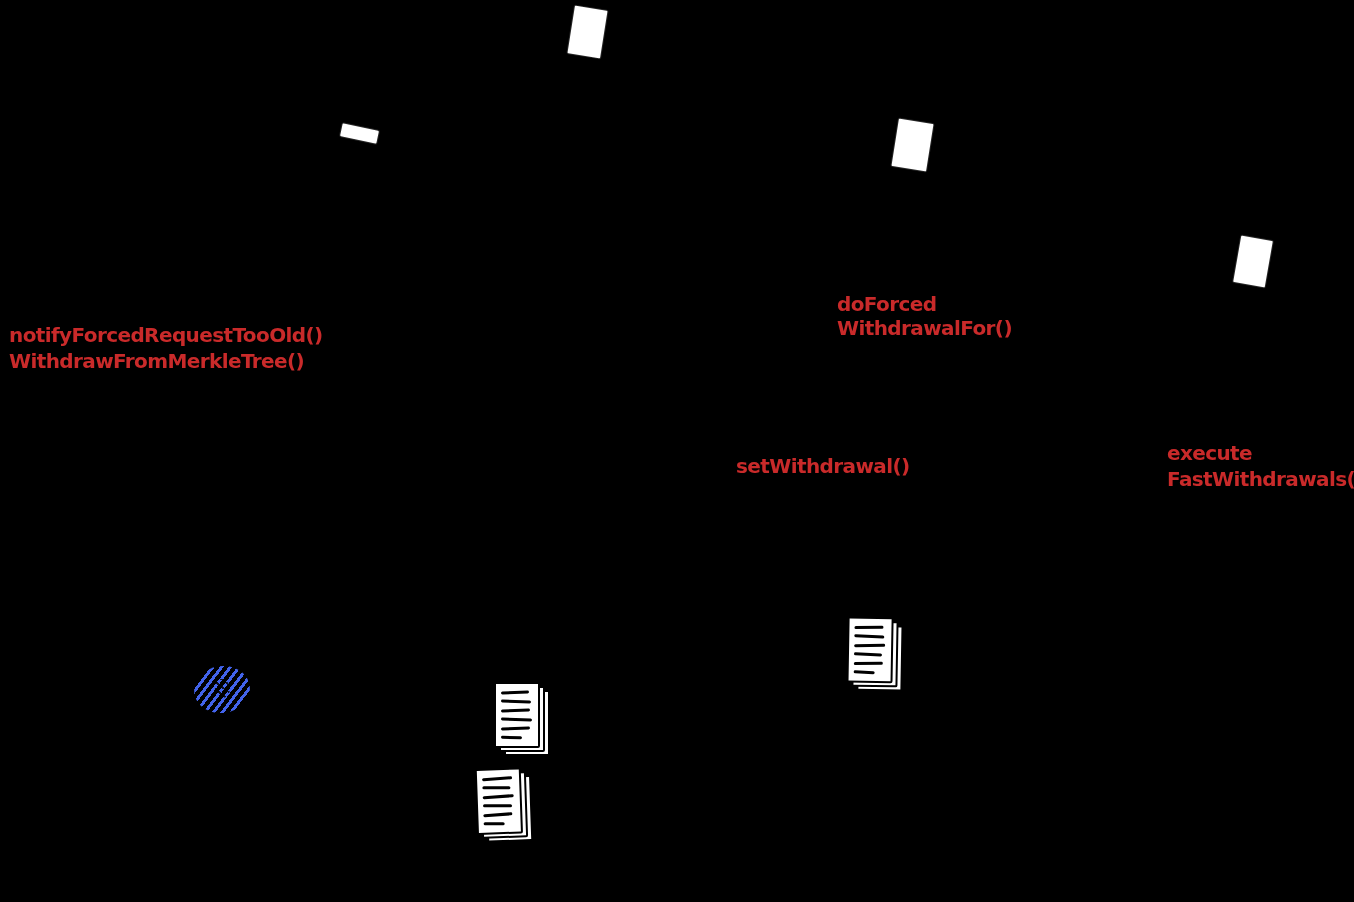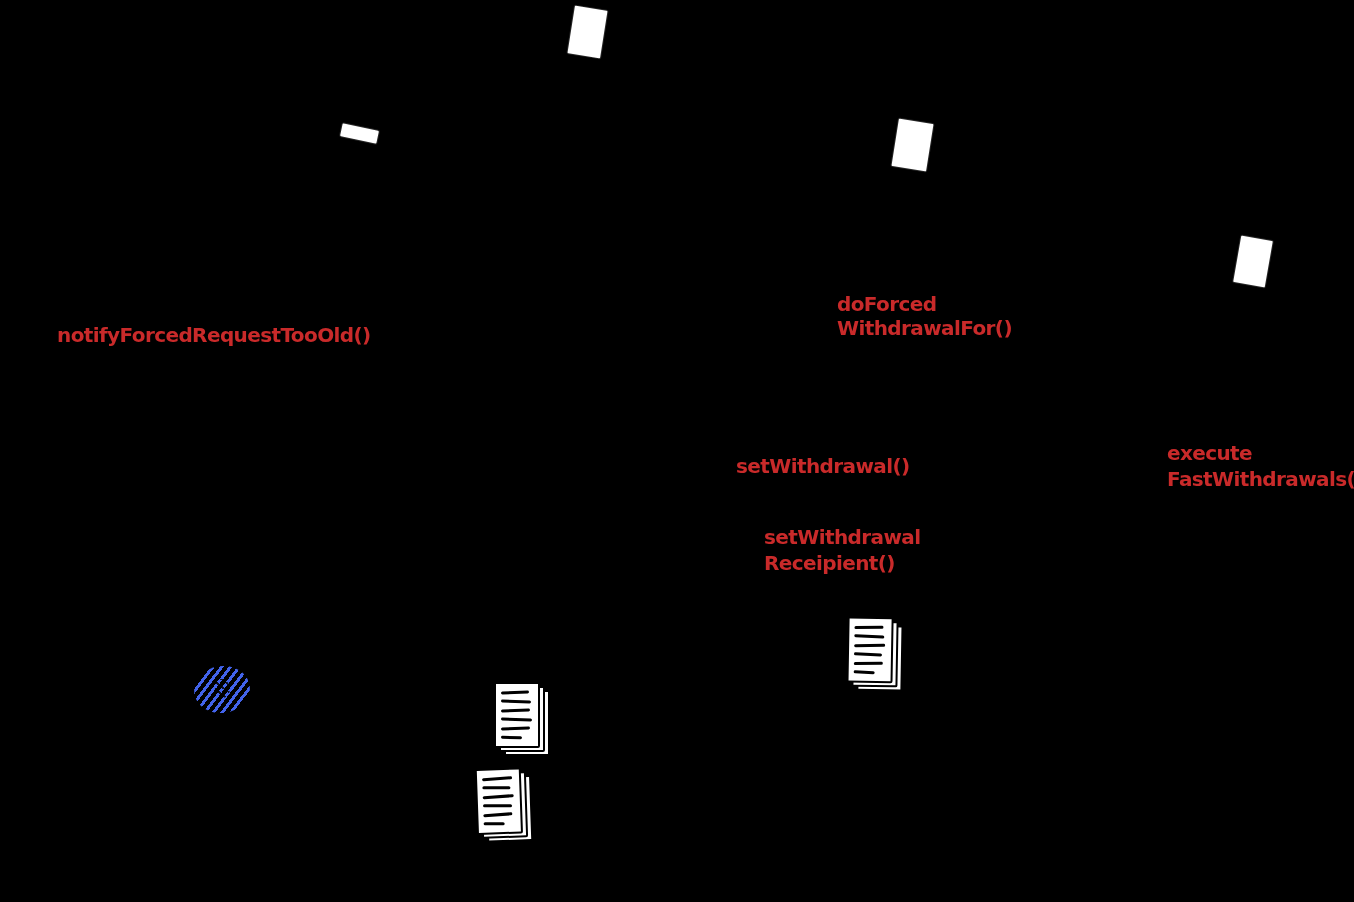--- a/index.html
+++ b/index.html
@@ -79,37 +79,34 @@
 </head>
 <body>
 
 <div class="canvas">
 
   <div class="paper p-top"></div>
   <div class="paper p-strip"></div>
   <div class="paper p-mid"></div>
   <div class="paper p-far"></div>
 
-  <div class="label" style="left:9px;top:322px;margin-left:48px;">
+  <div class="label" style="left:9px;top:322px;">
     <span>notifyForcedRequestTooOld()</span>
+    <span>WithdrawFromMerkleTree()</span>
   </div>
 
   <div class="label" style="left:837px;top:292px;line-height:24px;">
     <span>doForced</span>
     <span>WithdrawalFor()</span>
   </div>
 
   <div class="label" style="left:736px;top:453px;">
     <span>setWithdrawal()</span>
   </div>
 
-  <div class="label" style="left:764px;top:524px;">
-    <span>setWithdrawal</span>
-    <span>Receipient()</span>
-  </div>
 
   <div class="label" style="left:1167px;top:440px;">
     <span>execute</span>
     <span>FastWithdrawals()</span>
   </div>
 
   <div class="doc-stack d1">
     <div class="page b2"></div>
     <div class="page b1"></div>
     <div class="page front">

